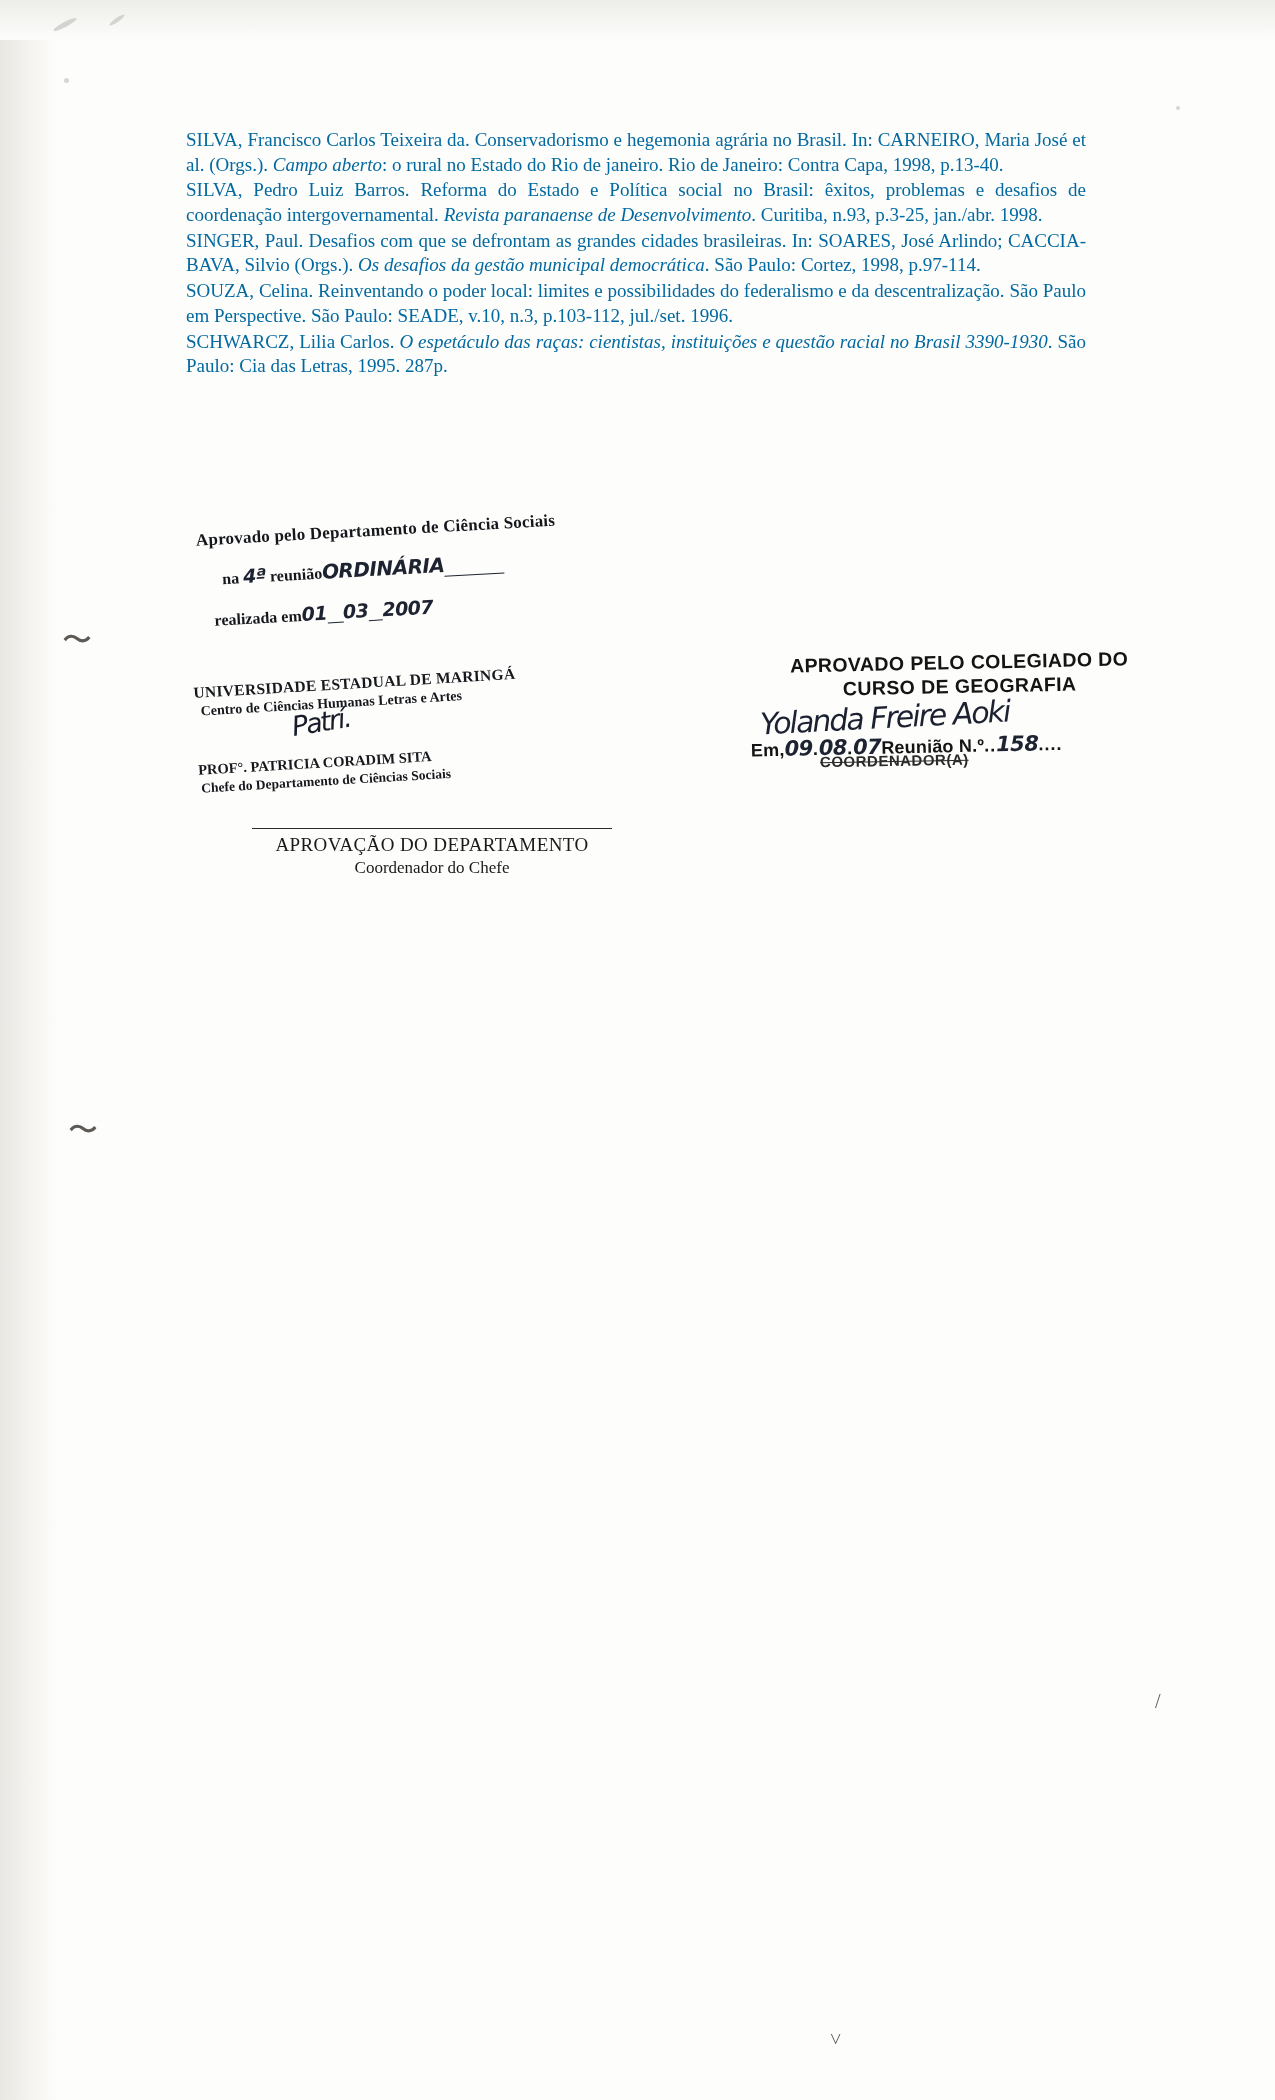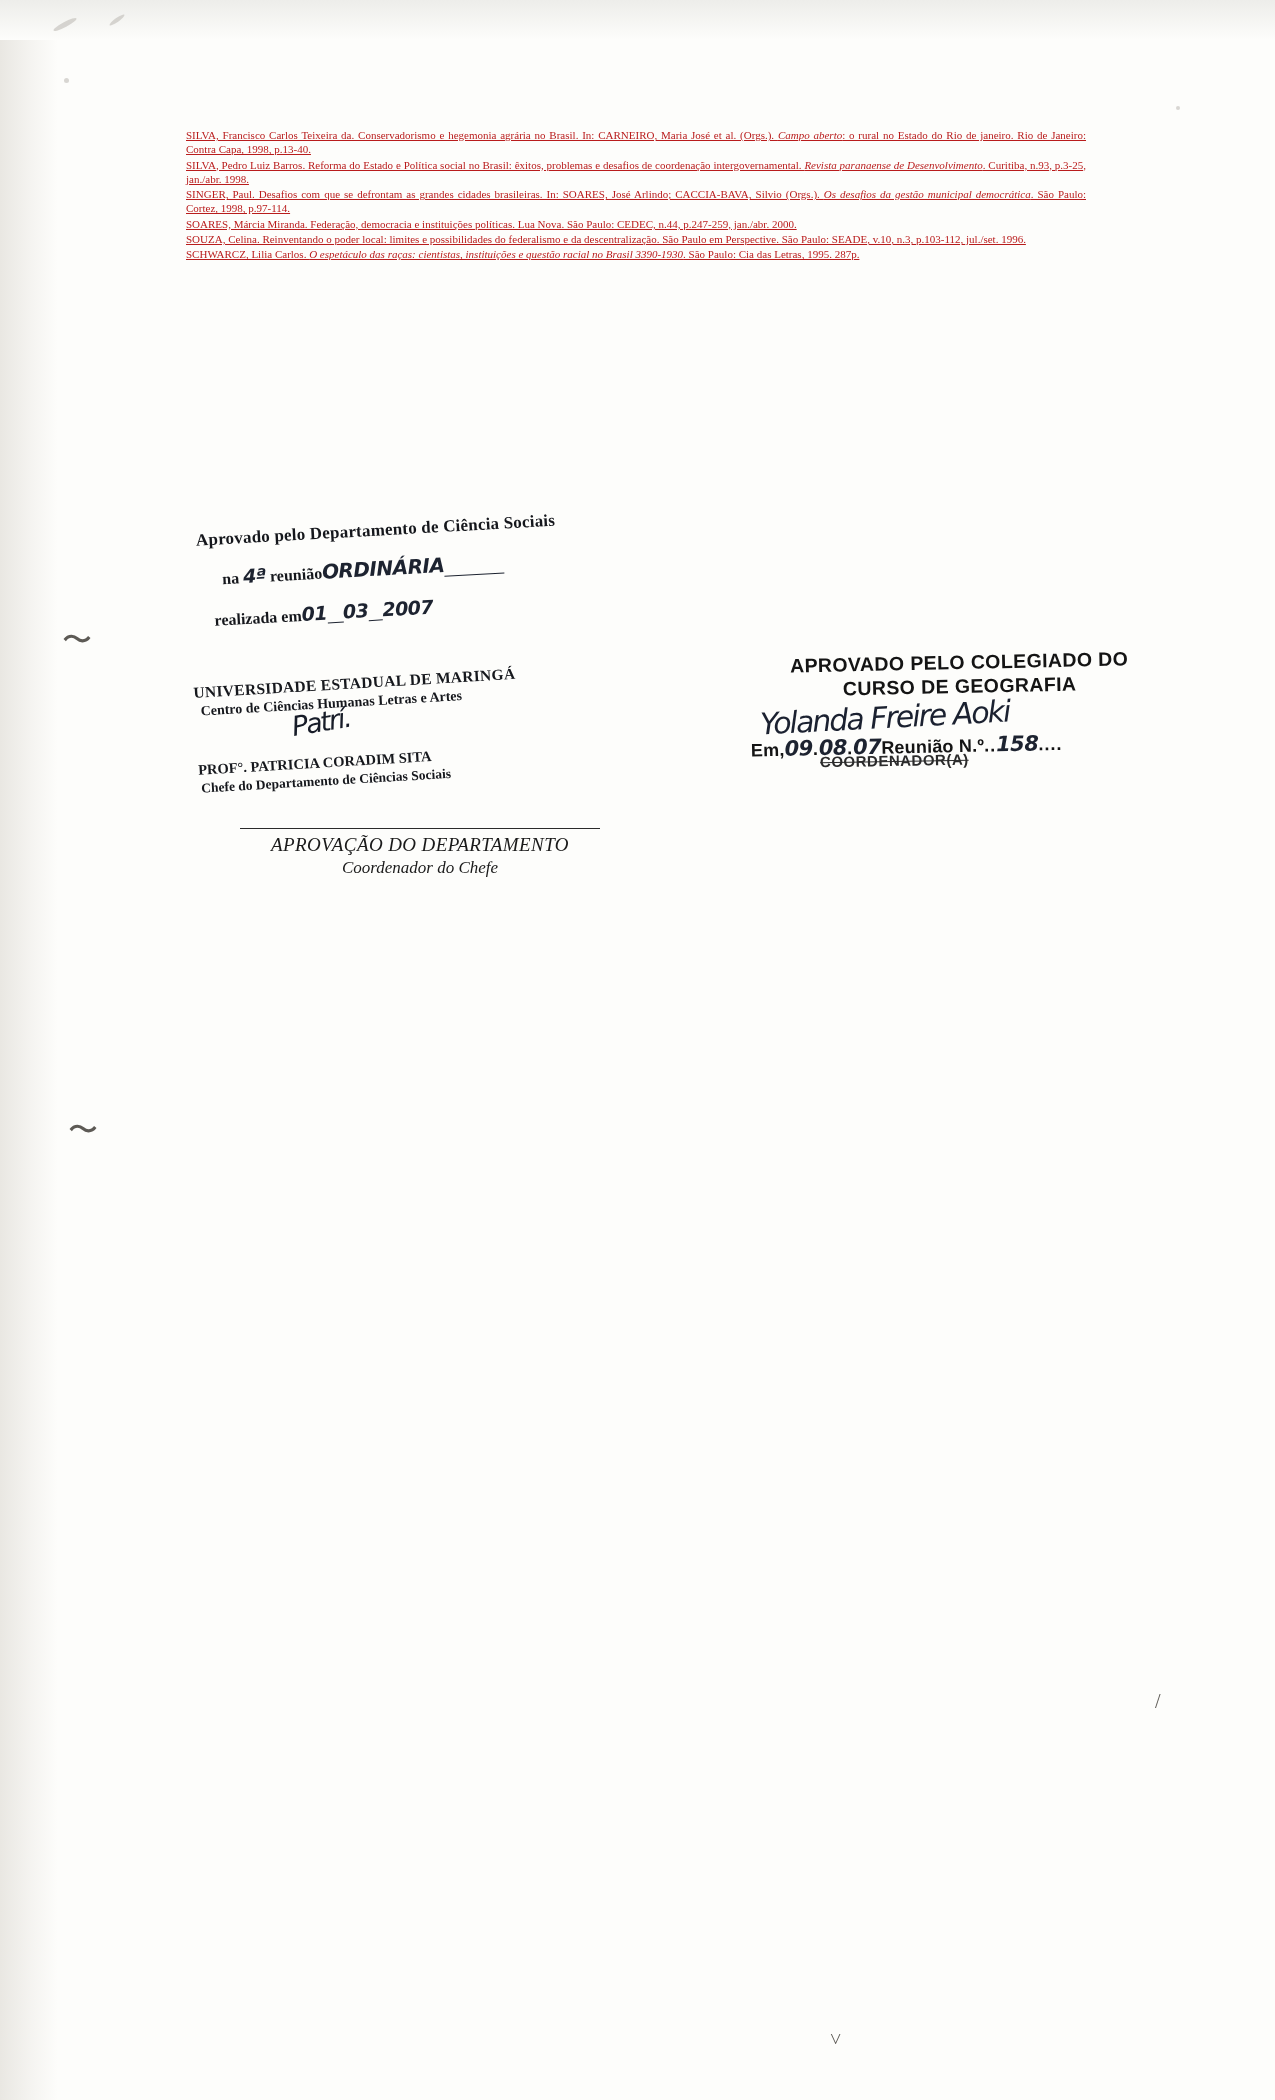--- a/index.html
+++ b/index.html
@@ -39,25 +39,24 @@
     border-radius: 50%;
     opacity: .55;
   }
 
   
   .refs {
     position: absolute;
     left: 186px;
     top: 128px;
     width: 900px;
-    font-size: 11px;
+    font-size: 19px;
     line-height: 1.30;
     text-align: justify;
-    color: #b91c1c;
-    text-decoration: underline;
+    color: #0369a1;
   }
   .ref {
     margin-bottom: 1px;
     text-indent: 0;
   }
   .ref .it { font-style: italic; }
 
   
   .stamp-dept {
     position: absolute;
@@ -138,21 +137,21 @@
     color: #1a1a1a;
   }
   .appr .line {
     border-top: 1.8px solid #2a2a2a;
     width: 100%;
     margin-bottom: 5px;
   }
   .appr .t1 { font-size: 19px; letter-spacing: .4px; }
   .appr .t2 { font-size: 17px; margin-top: 2px; }
 
-  #approval-dept { left: 240px; top: 828px; width: 360px; font-style: italic; }
+  #approval-dept { left: 252px; top: 828px; width: 360px; }
   #approval-col  { left: 748px; top: 840px; width: 322px; }
 
   
   .col-block {
     position: absolute;
     left: 750px;
     top: 650px;
     width: 420px;
     font-family: "Liberation Sans", sans-serif;
     color: #141414;
@@ -224,23 +223,20 @@
 
     <div class="ref">
       <span>SILVA, Pedro Luiz Barros. Reforma do Estado e Política social no Brasil: êxitos, problemas e desafios de coordenação intergovernamental. </span><span class="it">Revista paranaense de Desenvolvimento</span><span>. Curitiba, n.93, p.3-25, jan./abr. 1998.</span>
     </div>
 
 
     <div class="ref">
       <span>SINGER, Paul. Desafios com que se defrontam as grandes cidades brasileiras. In: SOARES, José Arlindo; CACCIA-BAVA, Silvio (Orgs.). </span><span class="it">Os desafios da gestão municipal democrática</span><span>. São Paulo: Cortez, 1998, p.97-114.</span>
     </div>
 
-    <div class="ref">
-      <span>SOARES, Márcia Miranda. Federação, democracia e instituições políticas. Lua Nova. São Paulo: CEDEC, n.44, p.247-259, jan./abr. 2000.</span>
-    </div>
 
     <div class="ref">
       <span>SOUZA, Celina. Reinventando o poder local: limites e possibilidades do federalismo e da descentralização. São Paulo em Perspective. São Paulo: SEADE, v.10, n.3, p.103-112, jul./set. 1996.</span>
     </div>
 
     <div class="ref">
       <span>SCHWARCZ, Lilia Carlos. </span><span class="it">O espetáculo das raças: cientistas, instituições e questão racial no Brasil 3390-1930</span><span>. São Paulo: Cia das Letras, 1995. 287p.</span>
     </div>
 
   </div>

